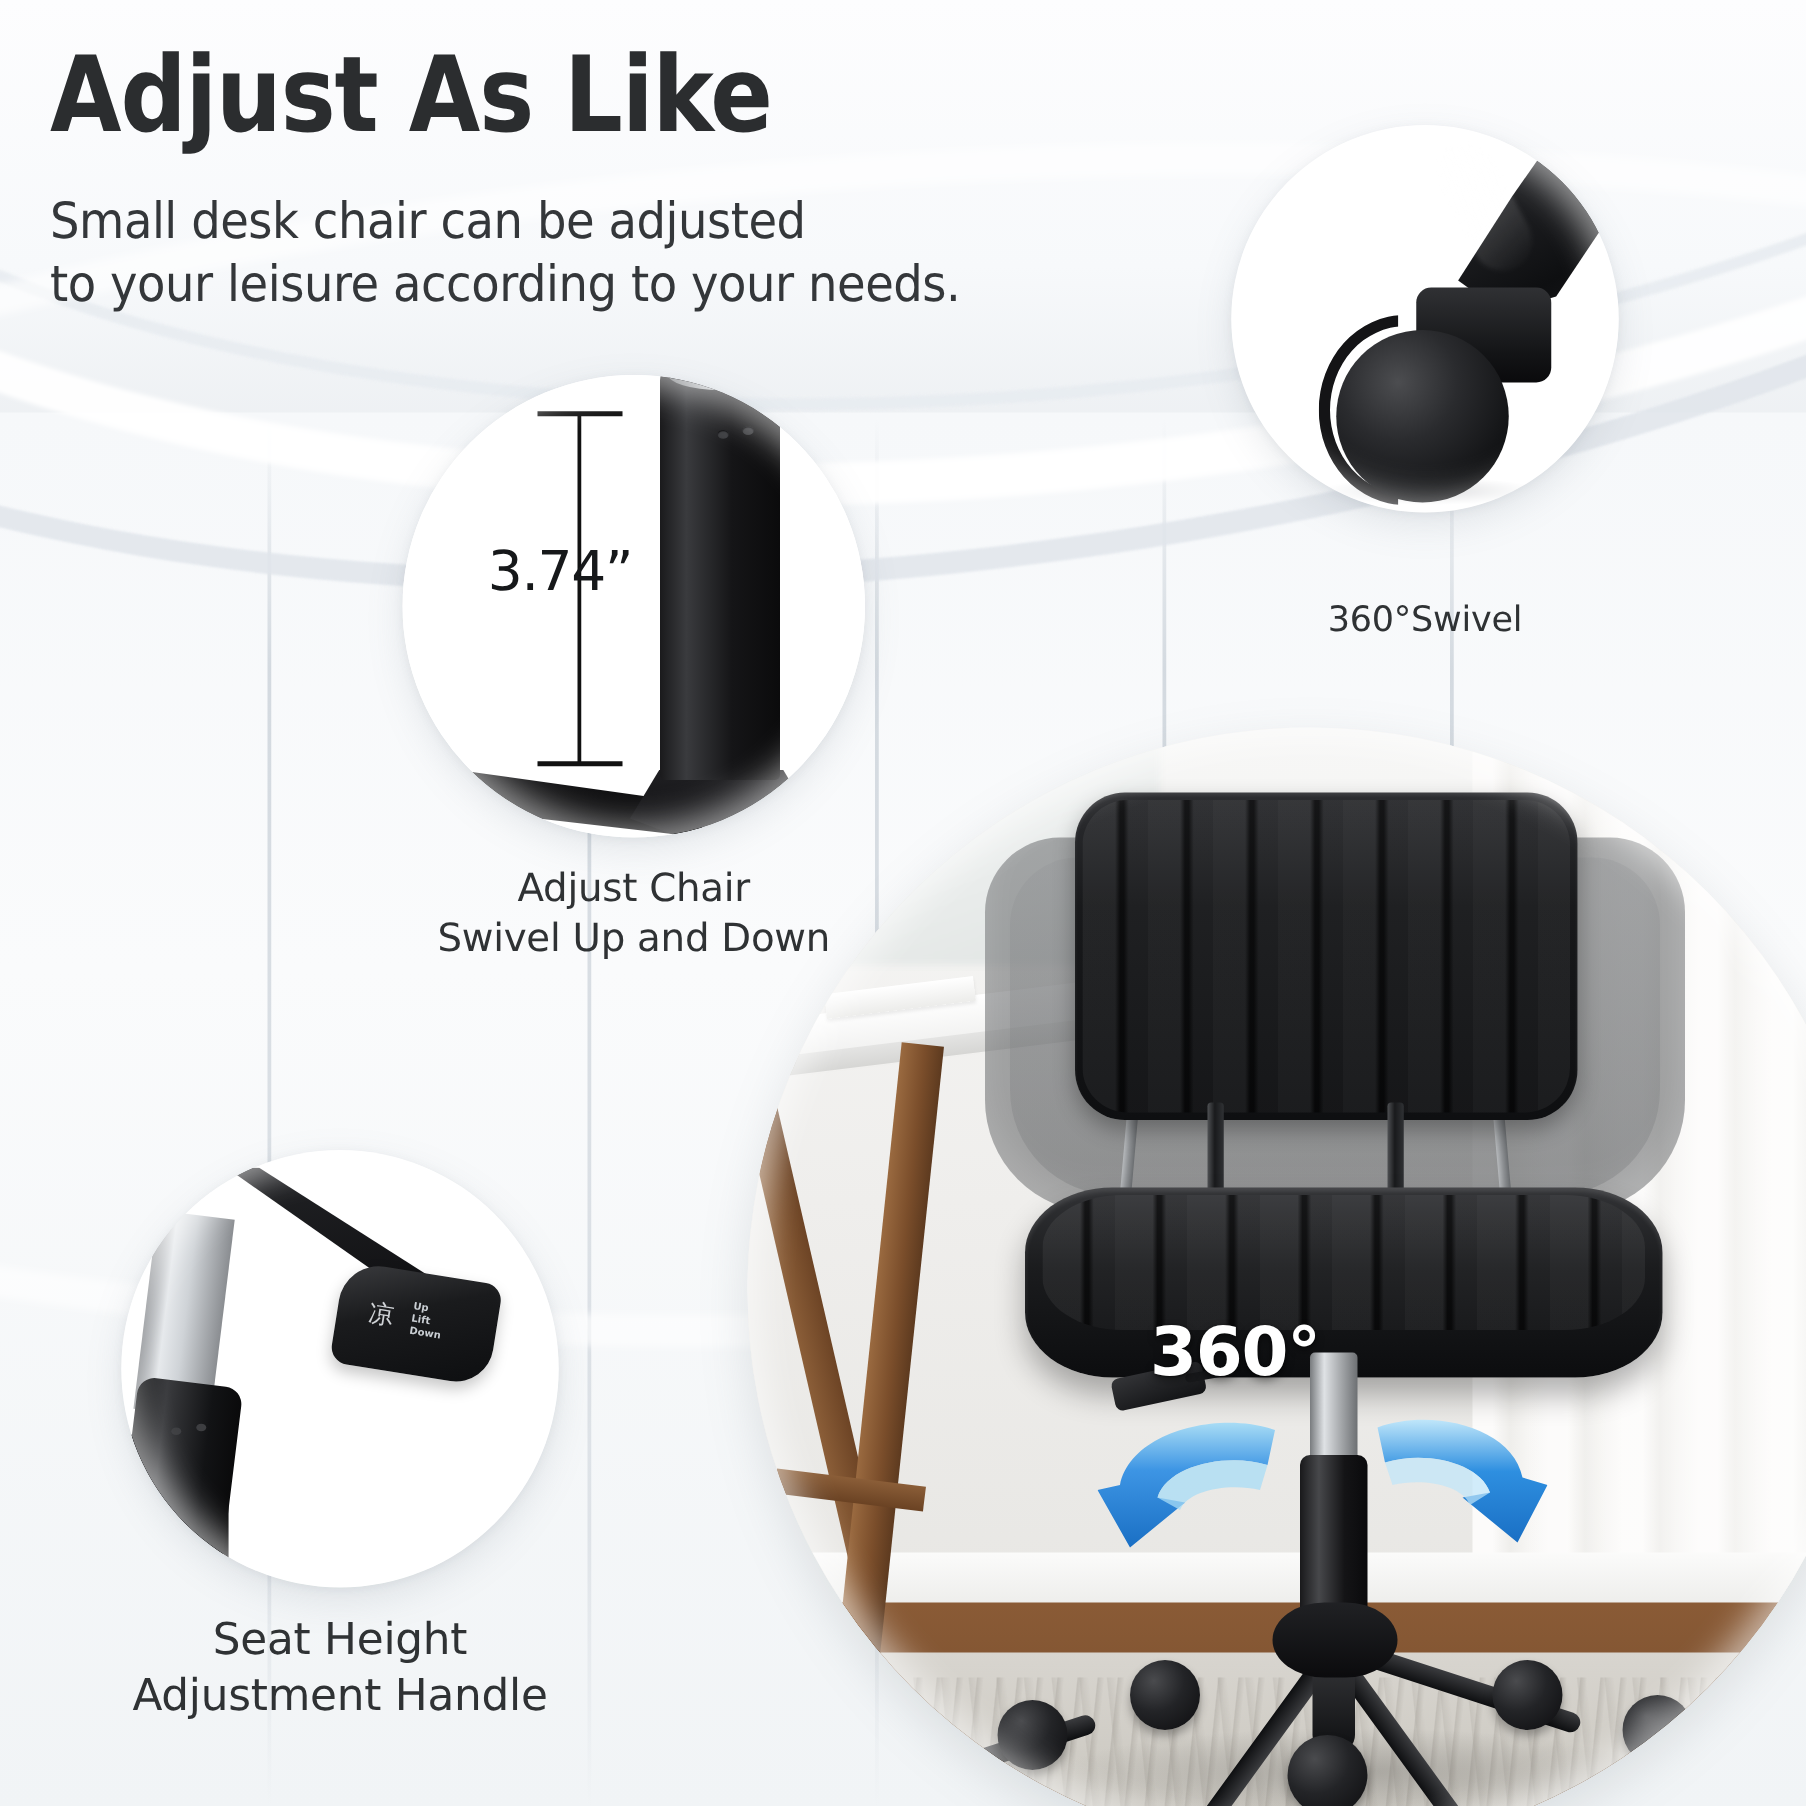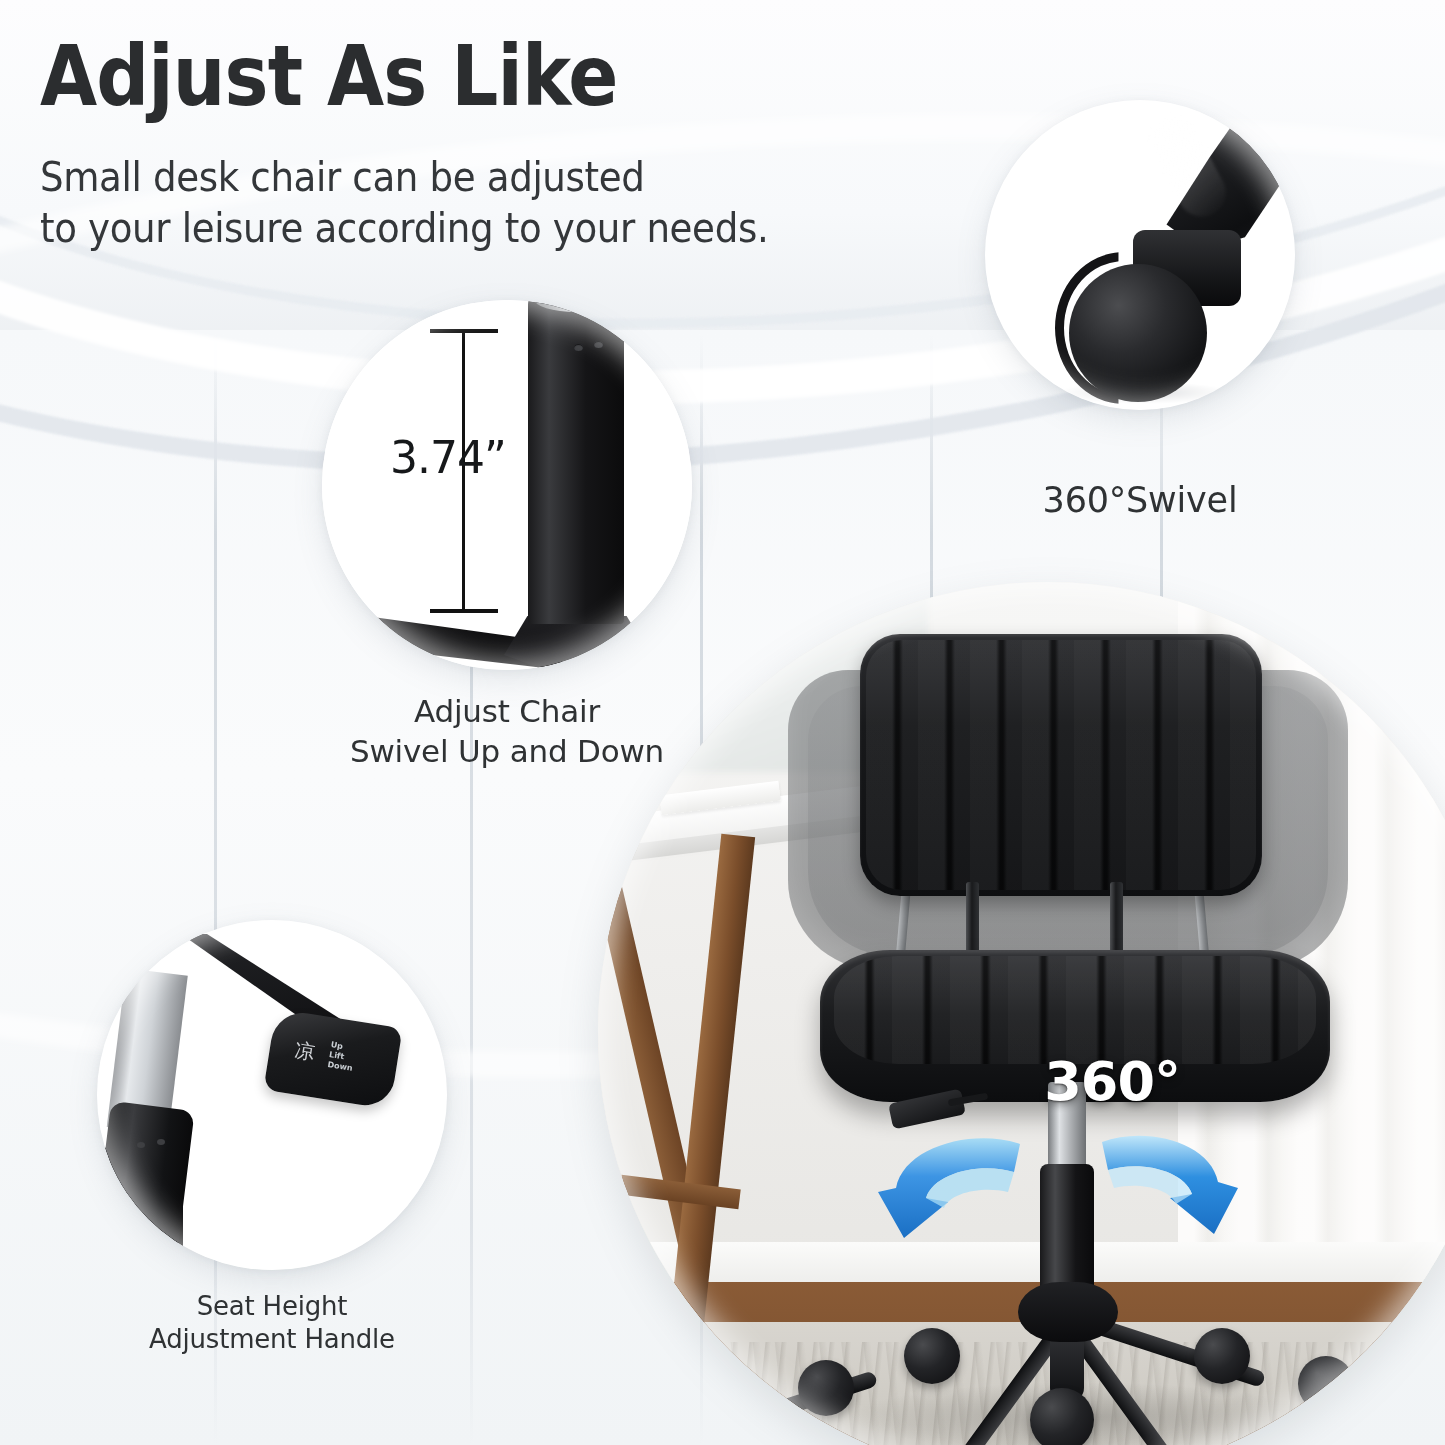--- a/index.html
+++ b/index.html
@@ -89,21 +89,21 @@
     background:linear-gradient(160deg,rgba(255,255,255,.33),rgba(255,255,255,0));
     border-radius:40px;transform:rotate(-28deg);filter:blur(1.6px);}
   .wh-yoke{position:absolute;left:148px;top:130px;width:108px;height:76px;border-radius:12px;
     background:linear-gradient(180deg,#303134,#131416 70%,#0a0a0c);}
   .wh-tire{position:absolute;left:84px;top:164px;width:138px;height:138px;border-radius:50%;
     background:radial-gradient(circle at 36% 30%,#4c4d50 0%,#2a2b2e 36%,#141517 70%,#0a0a0b 100%);}
   .wh-ring{position:absolute;left:70px;top:152px;width:120px;height:134px;border-radius:50%;
     border:9px solid #141416;clip-path:polygon(0 0,46% 0,46% 100%,0 100%);}
   .wh-shadow{position:absolute;left:70px;top:282px;width:180px;height:22px;border-radius:50%;
     background:radial-gradient(ellipse at center,rgba(120,125,132,.30),rgba(120,125,132,0) 70%);}
-  #c-swivel .caption{left:960px;top:478px;width:360px;font-size:35px;}
+  #c-swivel .caption{left:960px;top:478px;width:360px;font-size:28px;}
 
   
   #c-handle .circle{left:97px;top:920px;width:350px;height:350px;}
   .hd-stem{position:absolute;left:29px;top:52px;width:62px;height:160px;
     background:linear-gradient(90deg,#8e9195 0%,#e6e9ec 26%,#cfd3d7 52%,#8a8d91 100%);
     transform:rotate(7deg);transform-origin:top center;}
   .hd-sleeve{position:absolute;left:14px;top:186px;width:84px;height:150px;
     background:linear-gradient(90deg,#17181a,#3a3b3e 28%,#121315 72%,#0a0a0b);
     border-radius:14px 14px 0 0;transform:rotate(7deg);transform-origin:top center;}
   .hd-sleeve-dot{position:absolute;width:8px;height:6px;border-radius:50%;background:#3d3e41;}
@@ -116,21 +116,21 @@
     background:linear-gradient(170deg,#222326,#0b0b0d);
     clip-path:polygon(0 0,13% 0,100% 84%,94% 100%);}
   .hd-pad{position:absolute;left:172px;top:98px;width:128px;height:82px;
     border-radius:32px 14px 30px 14px;
     background:linear-gradient(160deg,#3b3c3f 0%,#1a1b1d 40%,#0d0e10 100%);
     transform:rotate(9deg);box-shadow:0 6px 12px rgba(0,0,0,.22);}
   .hd-logo{position:absolute;left:198px;top:118px;font-size:20px;color:#dfe2e6;
     font-family:"DejaVu Serif", serif;transform:rotate(9deg);opacity:.92;}
   .hd-mark{position:absolute;left:232px;top:122px;transform:rotate(9deg);
     font-size:8px;line-height:1.25;color:#c9ced3;text-align:left;font-weight:700;}
-  #c-handle .caption{left:82px;top:1290px;width:380px;font-size:26px;}
+  #c-handle .caption{left:82px;top:1290px;width:380px;font-size:35px;}
 
   
   #c-main .circle{left:598px;top:582px;width:900px;height:900px;
     box-shadow:0 14px 40px rgba(110,120,130,.18);}
   .room{position:absolute;inset:0;background:#f3f2f0;}
   .rm-wall{position:absolute;left:0;top:0;width:100%;height:690px;
     background:linear-gradient(180deg,#f7f7f6 0%,#efeeec 55%,#e8e7e4 100%);}
   .rm-window{position:absolute;left:70px;top:-10px;width:260px;height:200px;
     background:linear-gradient(160deg,#ffffff,#e9eceb 60%,#dfe3e1);filter:blur(3px);}
   .rm-curtain{position:absolute;right:-10px;top:-10px;width:330px;height:720px;
@@ -211,21 +211,21 @@
     background:linear-gradient(180deg,#202124,#0b0b0d);border-radius:50%/60%;}
   .ch-spoke{position:absolute;height:16px;border-radius:10px;
     background:linear-gradient(180deg,#3b3c3f,#0e0f11);transform-origin:left center;}
   .ch-caster{position:absolute;width:56px;height:56px;border-radius:50%;
     background:radial-gradient(circle at 34% 30%,#4a4b4e,#232427 45%,#0c0c0e 100%);
     box-shadow:0 5px 8px rgba(0,0,0,.30);}
   .ch-shadow{position:absolute;left:250px;top:800px;width:470px;height:70px;border-radius:50%;
     background:radial-gradient(ellipse at center,rgba(90,88,84,.32),rgba(90,88,84,0) 70%);}
 
   
-  .badge360{position:absolute;left:322px;top:468px;width:260px;text-align:right;
+  .badge360{position:absolute;left:322px;top:468px;width:260px;text-align:left;
     font-family:"DejaVu Sans", sans-serif;font-weight:700;font-size:54px;color:#ffffff;
     letter-spacing:-1px;text-shadow:0 3px 8px rgba(0,0,0,.45),0 1px 2px rgba(0,0,0,.6);}
   .arrows{position:absolute;left:280px;top:540px;width:360px;height:230px;}
 
   .edge-fade{position:absolute;inset:0;border-radius:50%;pointer-events:none;
     box-shadow:inset 0 0 26px 10px rgba(255,255,255,.55);}
 </style>
 </head>
 <body>
 

